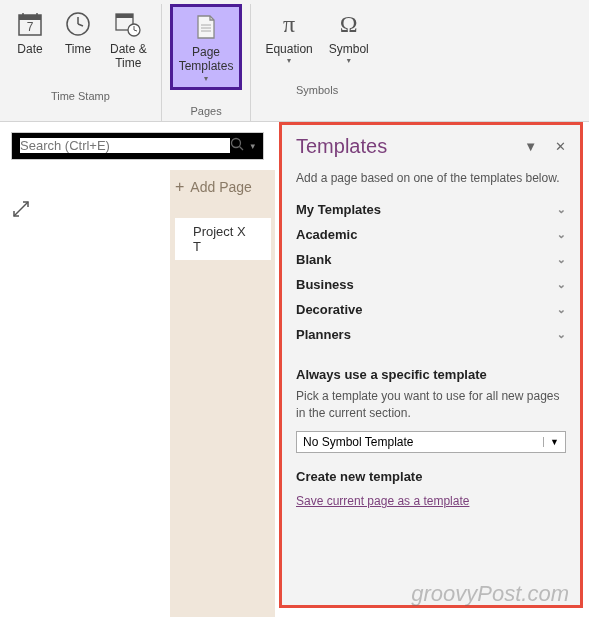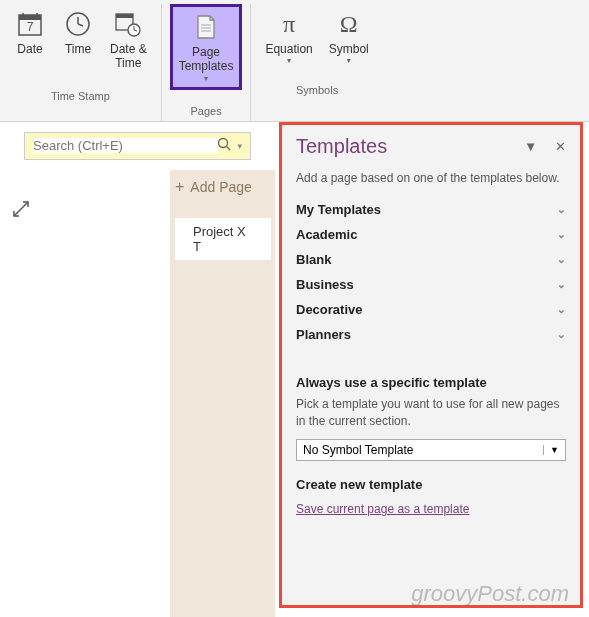--- a/index.html
+++ b/index.html
@@ -11,21 +11,21 @@
     .ribbon-button { display: flex; flex-direction: column; align-items: center; justify-content: flex-start; padding: 4px 6px; cursor: pointer; min-width: 44px; }
     .ribbon-button.highlighted { border: 3px solid #4c1d95; background: #c4b5fd; }
     .ribbon-icon { width: 32px; height: 32px; display: flex; align-items: center; justify-content: center; }
     .ribbon-label { font-size: 12px; color: #333; text-align: center; margin-top: 2px; line-height: 1.2; }
     .ribbon-group-label { font-size: 11px; color: #666; margin-top: 15px; }
     .dropdown-arrow { font-size: 8px; color: #666; }
     
     .content-area { display: flex; height: calc(100% - 108px); }
     .left-panel { width: 275px; display: flex; flex-direction: column; }
     
-    .search-bar { display: flex; align-items: center; border: 1px solid #ccc; margin: 10px 24px; padding: 4px 8px; background: #fef9c3; }
+    .search-bar { display: flex; align-items: center; border: 1px solid #ccc; margin: 10px 11px; padding: 4px 8px; background: #000000; }
     .search-input { flex: 1; border: none; outline: none; font-size: 13px; color: #888; }
     .search-icon { color: #666; }
     
     .page-area { flex: 1; background: #f0e6da; position: relative; }
     .page-blank { position: absolute; left: 0; top: 0; width: 170px; height: 100%; background: #fff; }
     .expand-icon { position: absolute; left: 12px; top: 30px; color: #555; font-size: 16px; }
     
     .add-page { position: absolute; left: 175px; top: 8px; display: flex; align-items: center; gap: 6px; color: #8a7a66; font-size: 14px; cursor: pointer; }
     .page-tab { position: absolute; left: 175px; top: 48px; right: 4px; background: #fff; padding: 6px 18px; font-size: 13px; color: #333; }
     
@@ -190,21 +190,21 @@
       <div class="template-category">
         <span>Decorative</span>
         <span class="chevron">⌄</span>
       </div>
       <div class="template-category">
         <span>Planners</span>
         <span class="chevron">⌄</span>
       </div>
     </div>
   
-  <div class="section-heading" style="margin-top:28px">Always use a specific template</div>
+  <div class="section-heading" style="margin-top:20px">Always use a specific template</div>
   <div class="section-desc">Pick a template you want to use for all new pages in the current section.</div>
   <div class="template-select">
     <span>No Symbol Template</span>
     <span style="border-left:1px solid #aaa;padding-left:6px;font-size:9px">▼</span>
   </div>
   
   <div class="section-heading" style="margin-top:16px">Create new template</div>
   <a class="template-link">Save current page as a template</a>
 </div>
 

